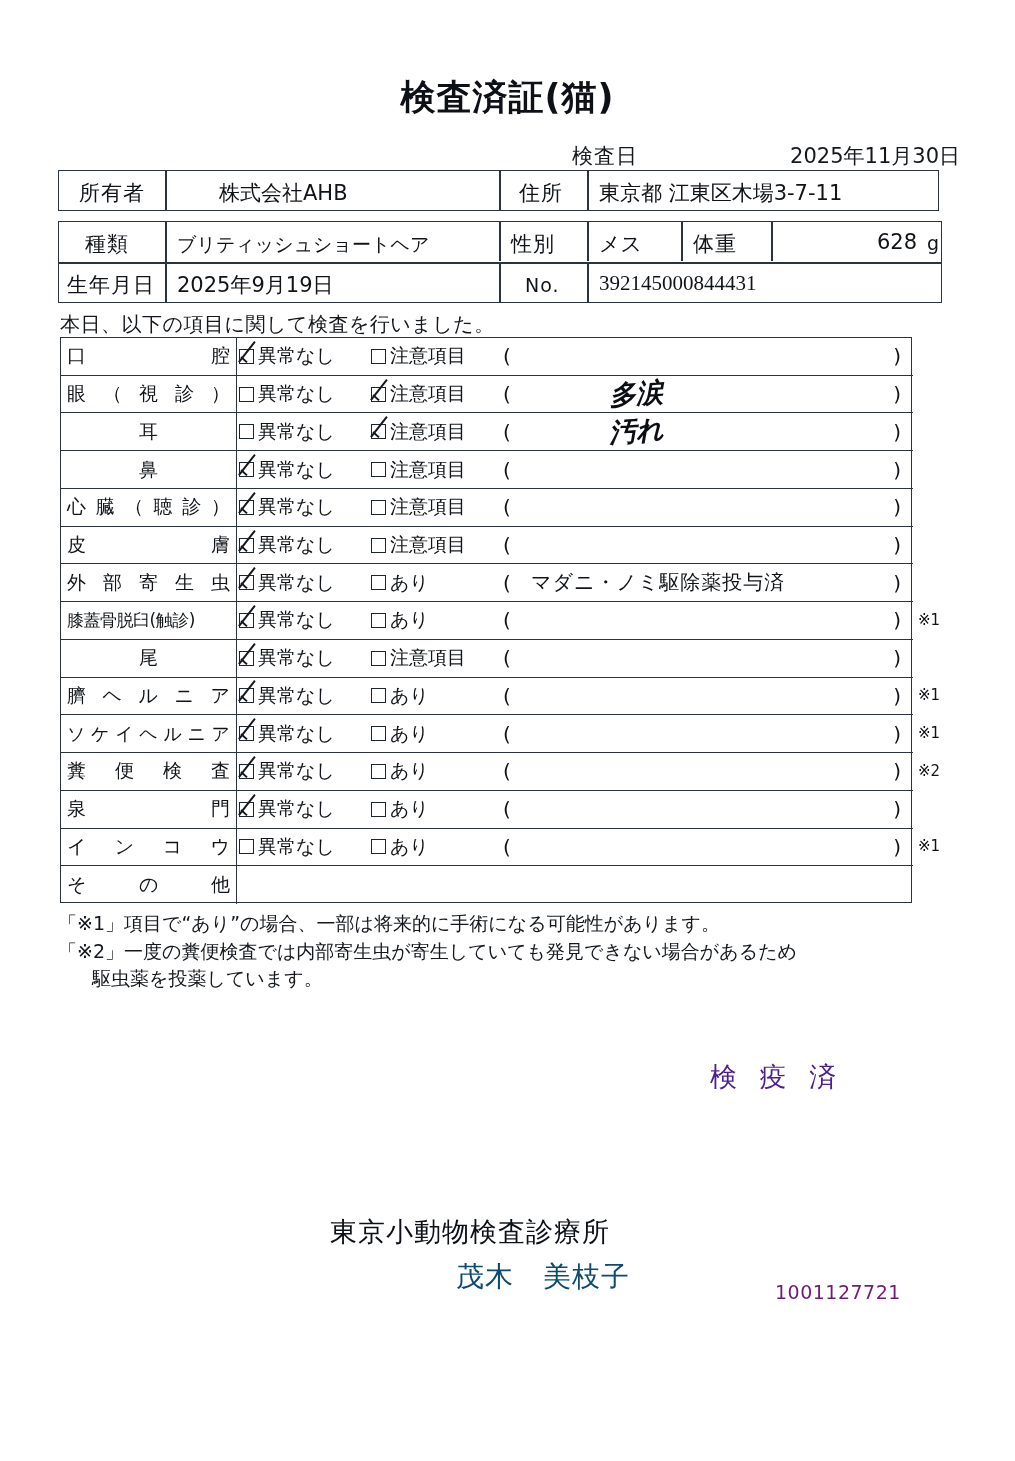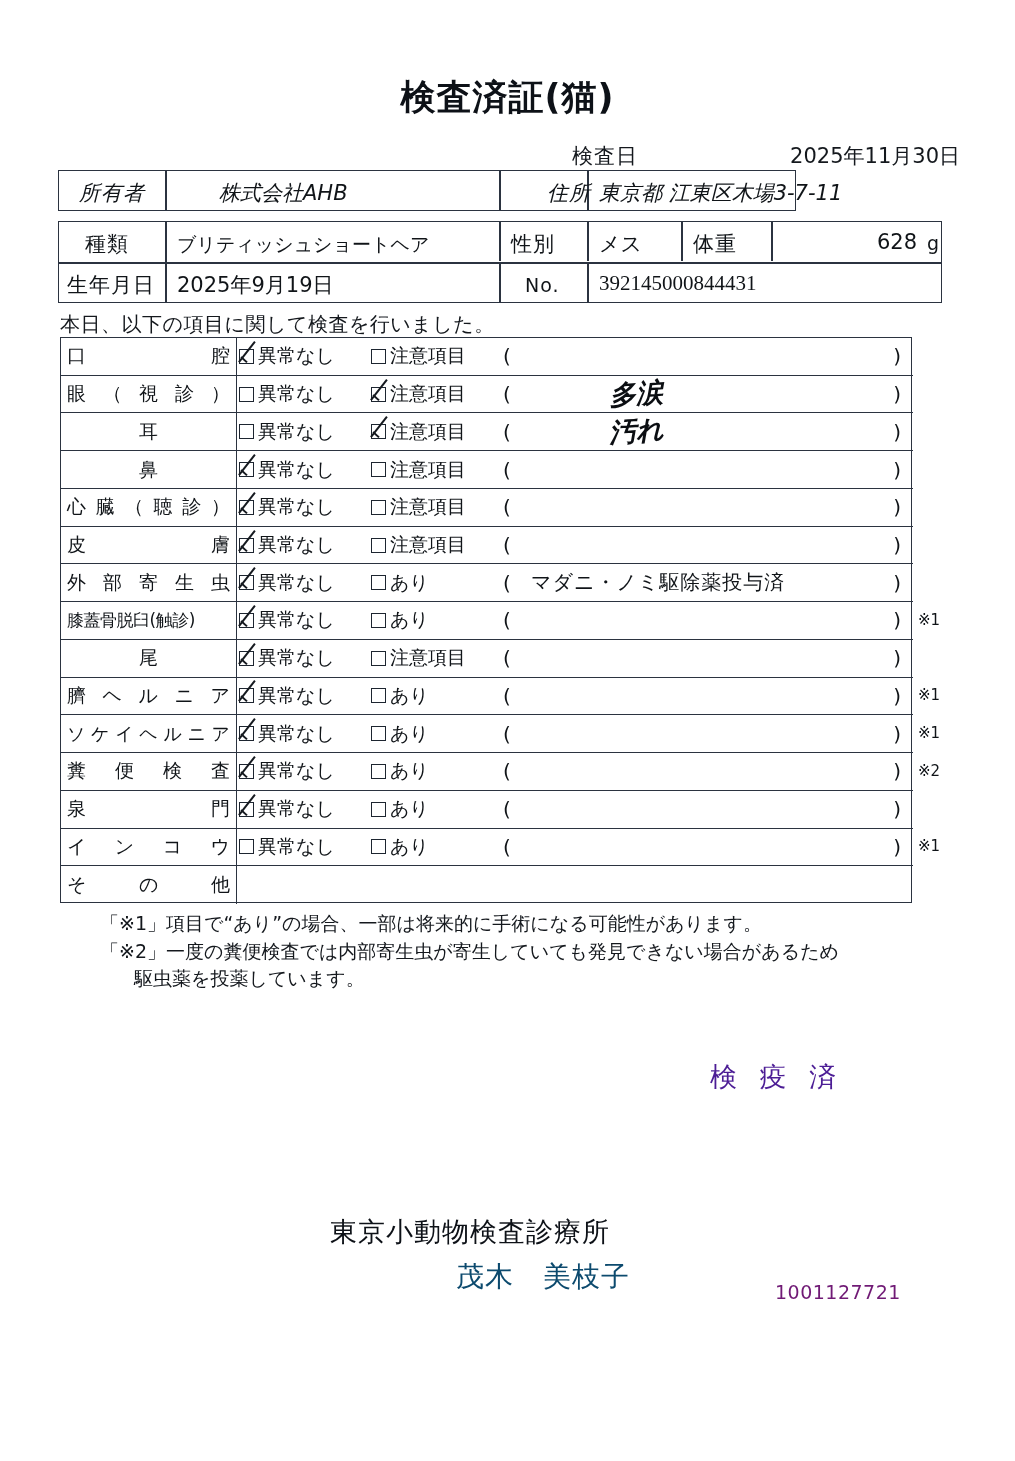--- a/index.html
+++ b/index.html
@@ -89,21 +89,21 @@
     white-space: nowrap;
   }
   .cell-value {
     position: absolute;
     font-size: 21px;
     color: #101418;
     white-space: nowrap;
   }
 
   
-  #owner-frame { left: 58px; top: 170px; width: 738px; height: 41px; font-style: italic; }
+  #owner-frame { left: 58px; top: 170px; width: 881px; height: 41px; }
   
   #info-frame  { left: 58px; top: 221px; width: 884px; height: 82px; }
 
   
   .intro-line {
     position: absolute;
     left: 60px;
     top: 311px;
     font-size: 20px;
     letter-spacing: 0.5px;
@@ -260,21 +260,20 @@
 
   
   .footnotes {
     position: absolute;
     left: 58px;
     top: 910px;
     width: 880px;
     font-size: 19px;
     line-height: 1.45;
     color: #14181d;
-    margin-left: 42px;
   }
   .footnotes div { white-space: nowrap; }
   .fn-indent { padding-left: 34px; }
 
   
   .disclaimer {
     position: absolute;
     left: 64px;
     top: 1016px;
     font-size: 20px;
@@ -355,21 +354,21 @@
     <span class="examdate-label">検査日</span>
     <span class="examdate-value">2025年11月30日</span>
   </div>
 
   <div class="frame" id="owner-frame">
     <div class="vline" style="left:106px;"></div>
     <div class="vline" style="left:440px;"></div>
     <div class="vline" style="left:528px;"></div>
     <div class="cell-label" style="left:20px; top:8px;">所有者</div>
     <div class="cell-value" style="left:118px; top:8px;margin-left:42px;">株式会社AHB</div>
-    <div class="cell-label" style="left:488px; top:8px;text-align:center;">住所</div>
+    <div class="cell-label" style="left:460px; top:8px;text-align:center;">住所</div>
     <div class="cell-value" style="left:540px; top:8px;">東京都 江東区木場3-7-11</div>
   </div>
 
   <div class="frame" id="info-frame">
     <div class="hline" style="top:40px;"></div>
 
     <div class="vline" style="left:106px;"></div>
     <div class="vline" style="left:440px; bottom:41px;"></div>
     <div class="vline" style="left:528px; bottom:41px;"></div>
     <div class="vline" style="left:622px; bottom:41px;"></div>

